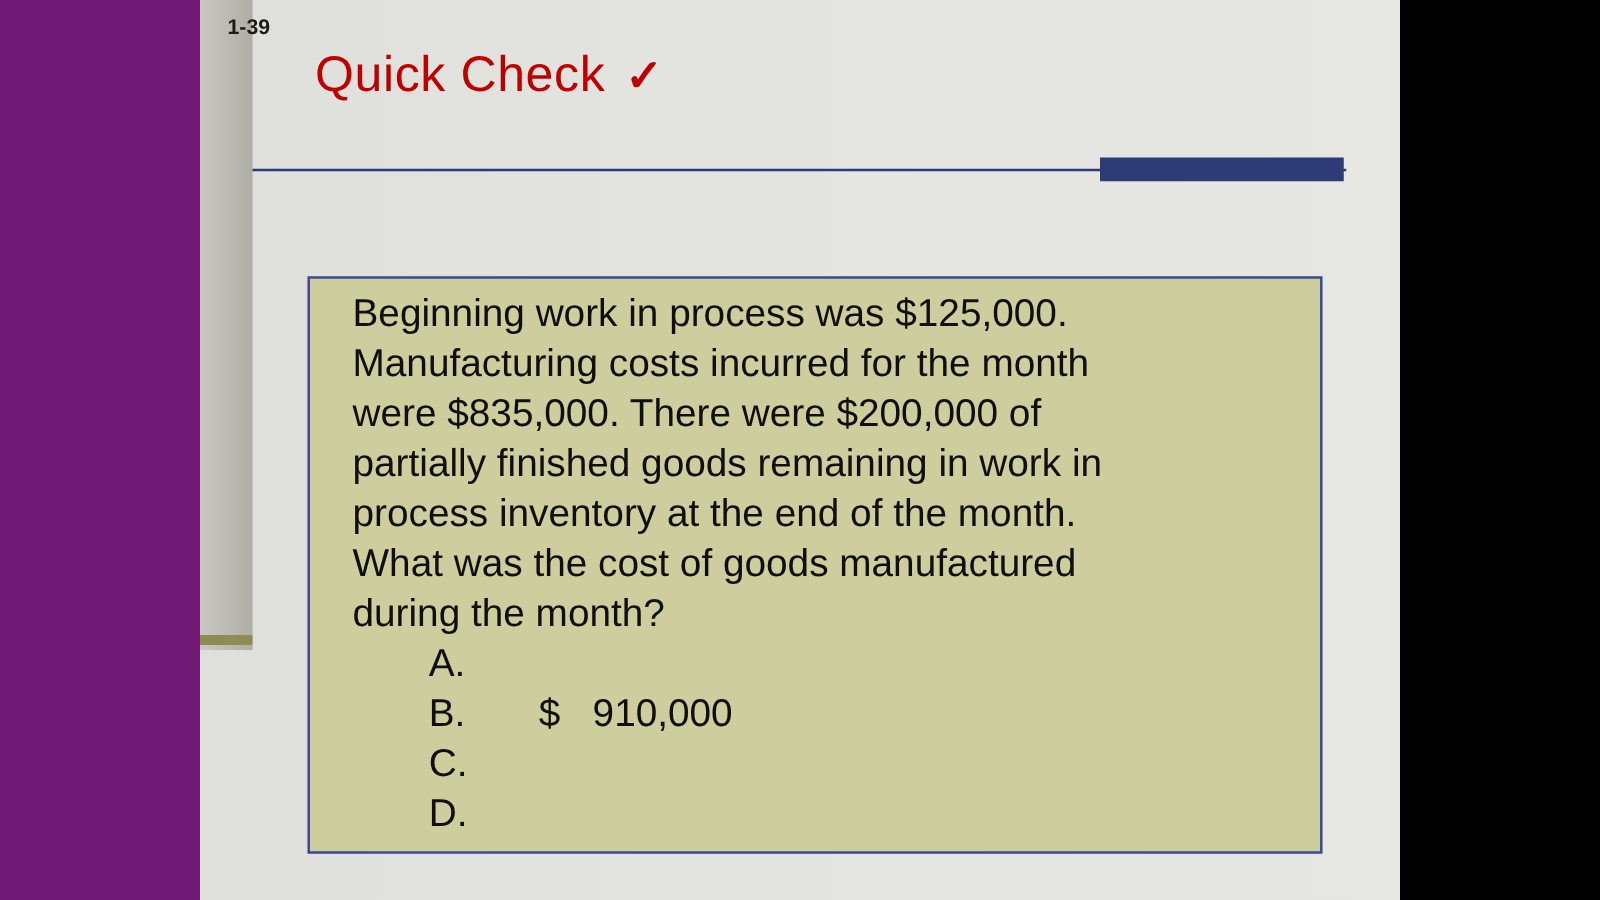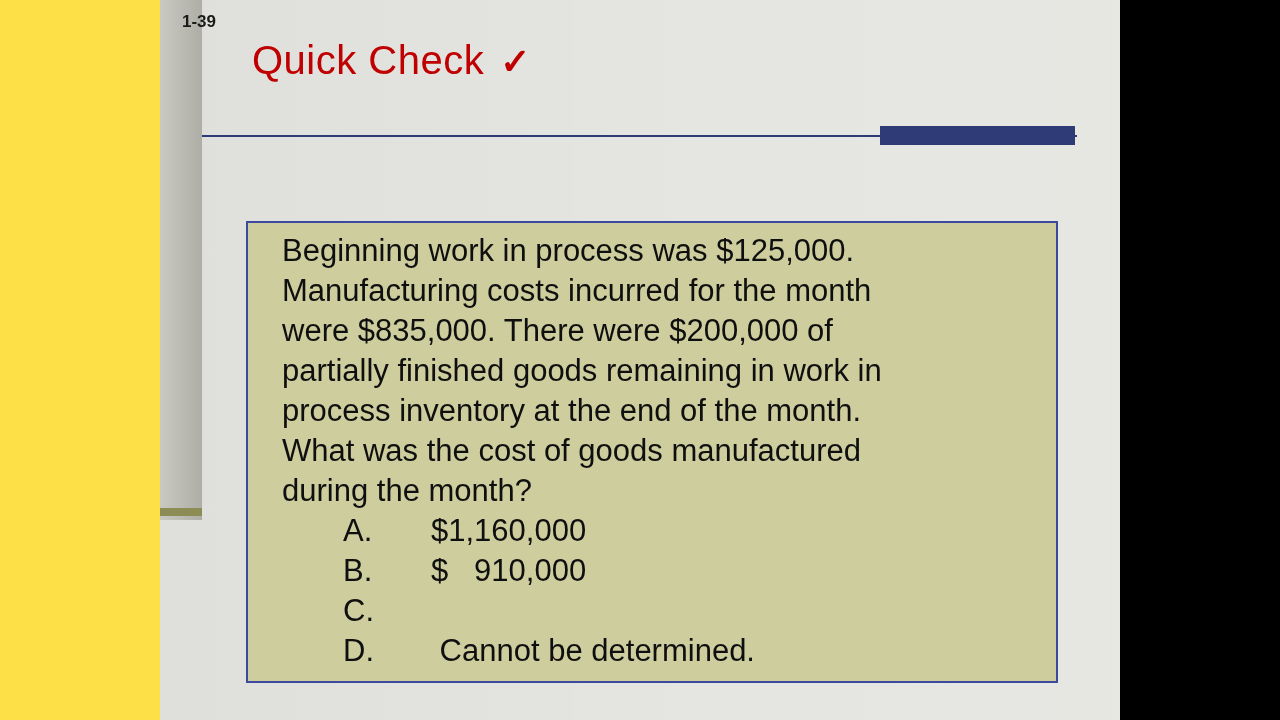--- a/index.html
+++ b/index.html
@@ -11,21 +11,21 @@
     width: 1280px;
     height: 720px;
     overflow: hidden;
     font-family: "Liberation Sans", sans-serif;
   }
 
   #slide-stage {
     position: relative;
     width: 1116px;
     height: 720px;
-    background: #fde047;
+    background: #701a75;
   }
 
   
   #slide-canvas {
     position: absolute;
     left: 160px;
     top: 0;
     width: 960px;
     height: 720px;
     background: #dfe0db;
@@ -183,30 +183,28 @@
  Manufacturing costs incurred for the month
 were $835,000.  There were $200,000 of
 partially finished goods remaining in work in
 process inventory at the end of the month.
 What was the cost of goods manufactured
 during the month?</div>
 
       <div id="choices">
         <div class="choice-row">
           <span class="choice-letter">A.</span>
-          <span class="choice-value">$1,160,000</span>
         </div>
         <div class="choice-row">
           <span class="choice-letter">B.</span>
           <span class="choice-value">$   910,000</span>
         </div>
         <div class="choice-row">
           <span class="choice-letter">C.</span>
         </div>
         <div class="choice-row">
           <span class="choice-letter">D.</span>
-          <span class="choice-value"> Cannot be determined.</span>
         </div>
       </div>
     </div>
 
   </div>
 </div>
 
 </body></html>

